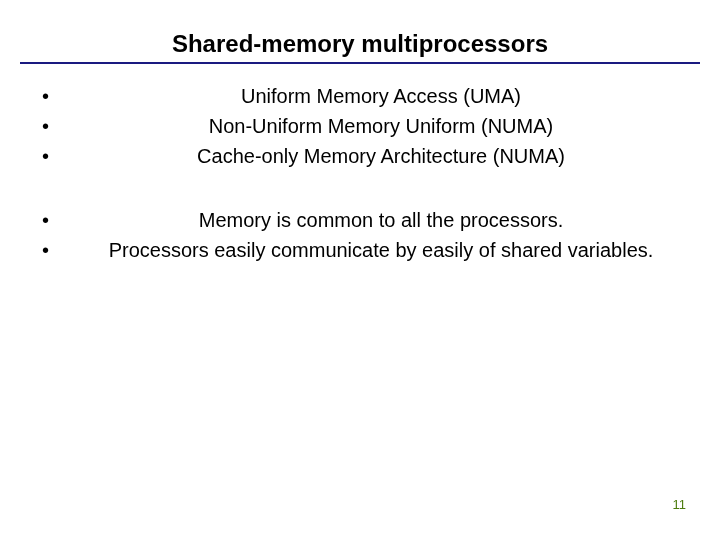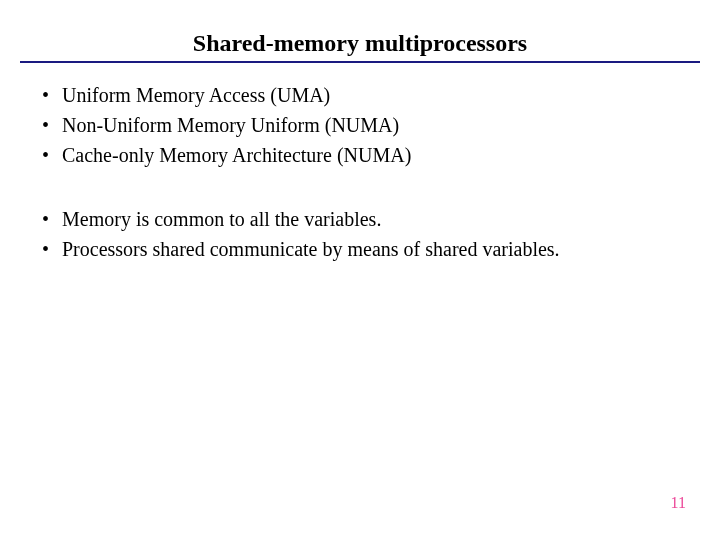--- a/index.html
+++ b/index.html
@@ -13,21 +13,20 @@
       background: #ffffff;
       font-family: Arial, Helvetica, sans-serif;
       position: relative;
       overflow: hidden;
     }
     .slide {
       width: 100%;
       height: 100%;
       padding: 30px 20px 20px 20px;
       position: relative;
-      font-family: Liberation Serif, serif;
     }
     .title-wrap {
       text-align: center;
       margin-bottom: 4px;
     }
     .title {
       font-size: 24px;
       font-weight: bold;
       color: #000;
       display: inline-block;
@@ -49,30 +48,31 @@
       margin-bottom: 2px;
     }
     .bullet-dot {
       width: 24px;
       flex-shrink: 0;
       text-align: left;
       padding-left: 4px;
     }
     .bullet-text {
       flex: 1;
+      text-align: center;
     }
     .gap {
       height: 34px;
     }
     .page-number {
       position: absolute;
       bottom: 28px;
       right: 34px;
-      font-size: 16px;
-      color: #ec4899;
+      font-size: 13px;
+      color: #4d7c0f;
     }
   </style>
 </head>
 <body>
 
 <div class="slide">
   <div class="title-wrap">
     <div class="title">Shared-memory multiprocessors</div>
   </div>
   <div class="title-rule"></div>
@@ -90,22 +90,22 @@
       <span class="bullet-dot">•</span>
       <span class="bullet-text">Cache-only Memory Architecture (NUMA)</span>
     </div>
   </div>
 
   <div class="gap"></div>
 
   <div class="bullets">
     <div class="bullet-item">
       <span class="bullet-dot">•</span>
-      <span class="bullet-text">Memory is common to all the variables.</span>
+      <span class="bullet-text">Memory is common to all the processors.</span>
     </div>
     <div class="bullet-item">
       <span class="bullet-dot">•</span>
-      <span class="bullet-text">Processors shared communicate by means of shared variables.</span>
+      <span class="bullet-text">Processors easily communicate by easily of shared variables.</span>
     </div>
   </div>
 
   <div class="page-number">11</div>
 </div>
 
 </body></html>

